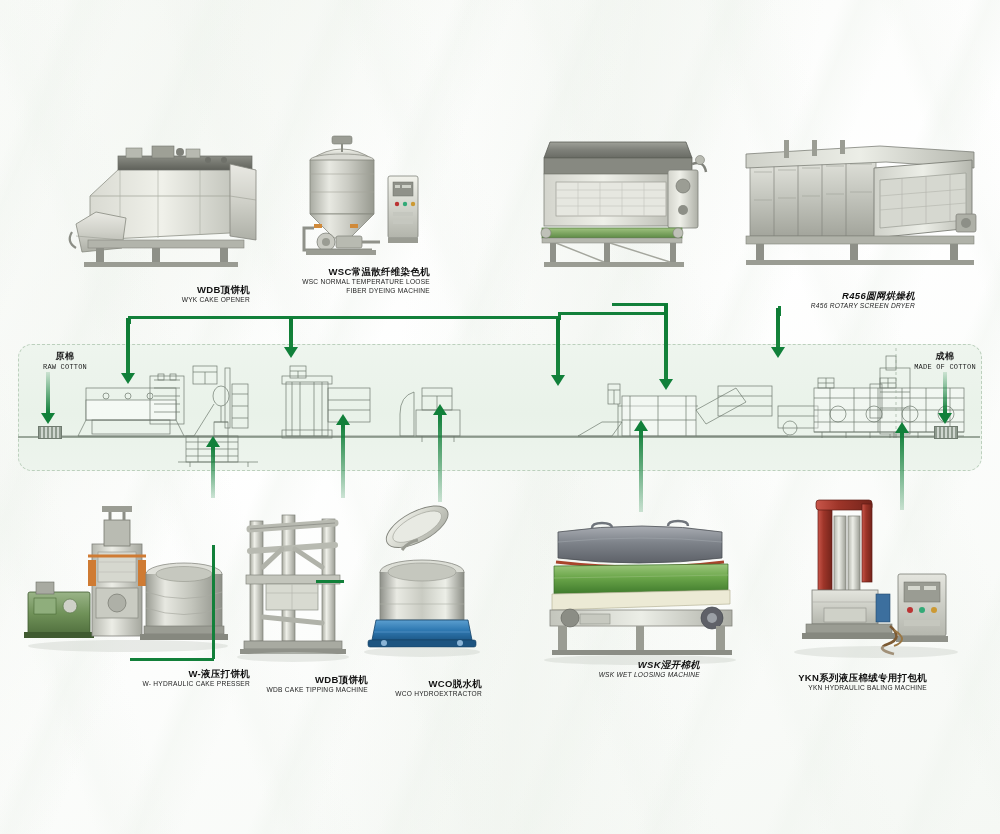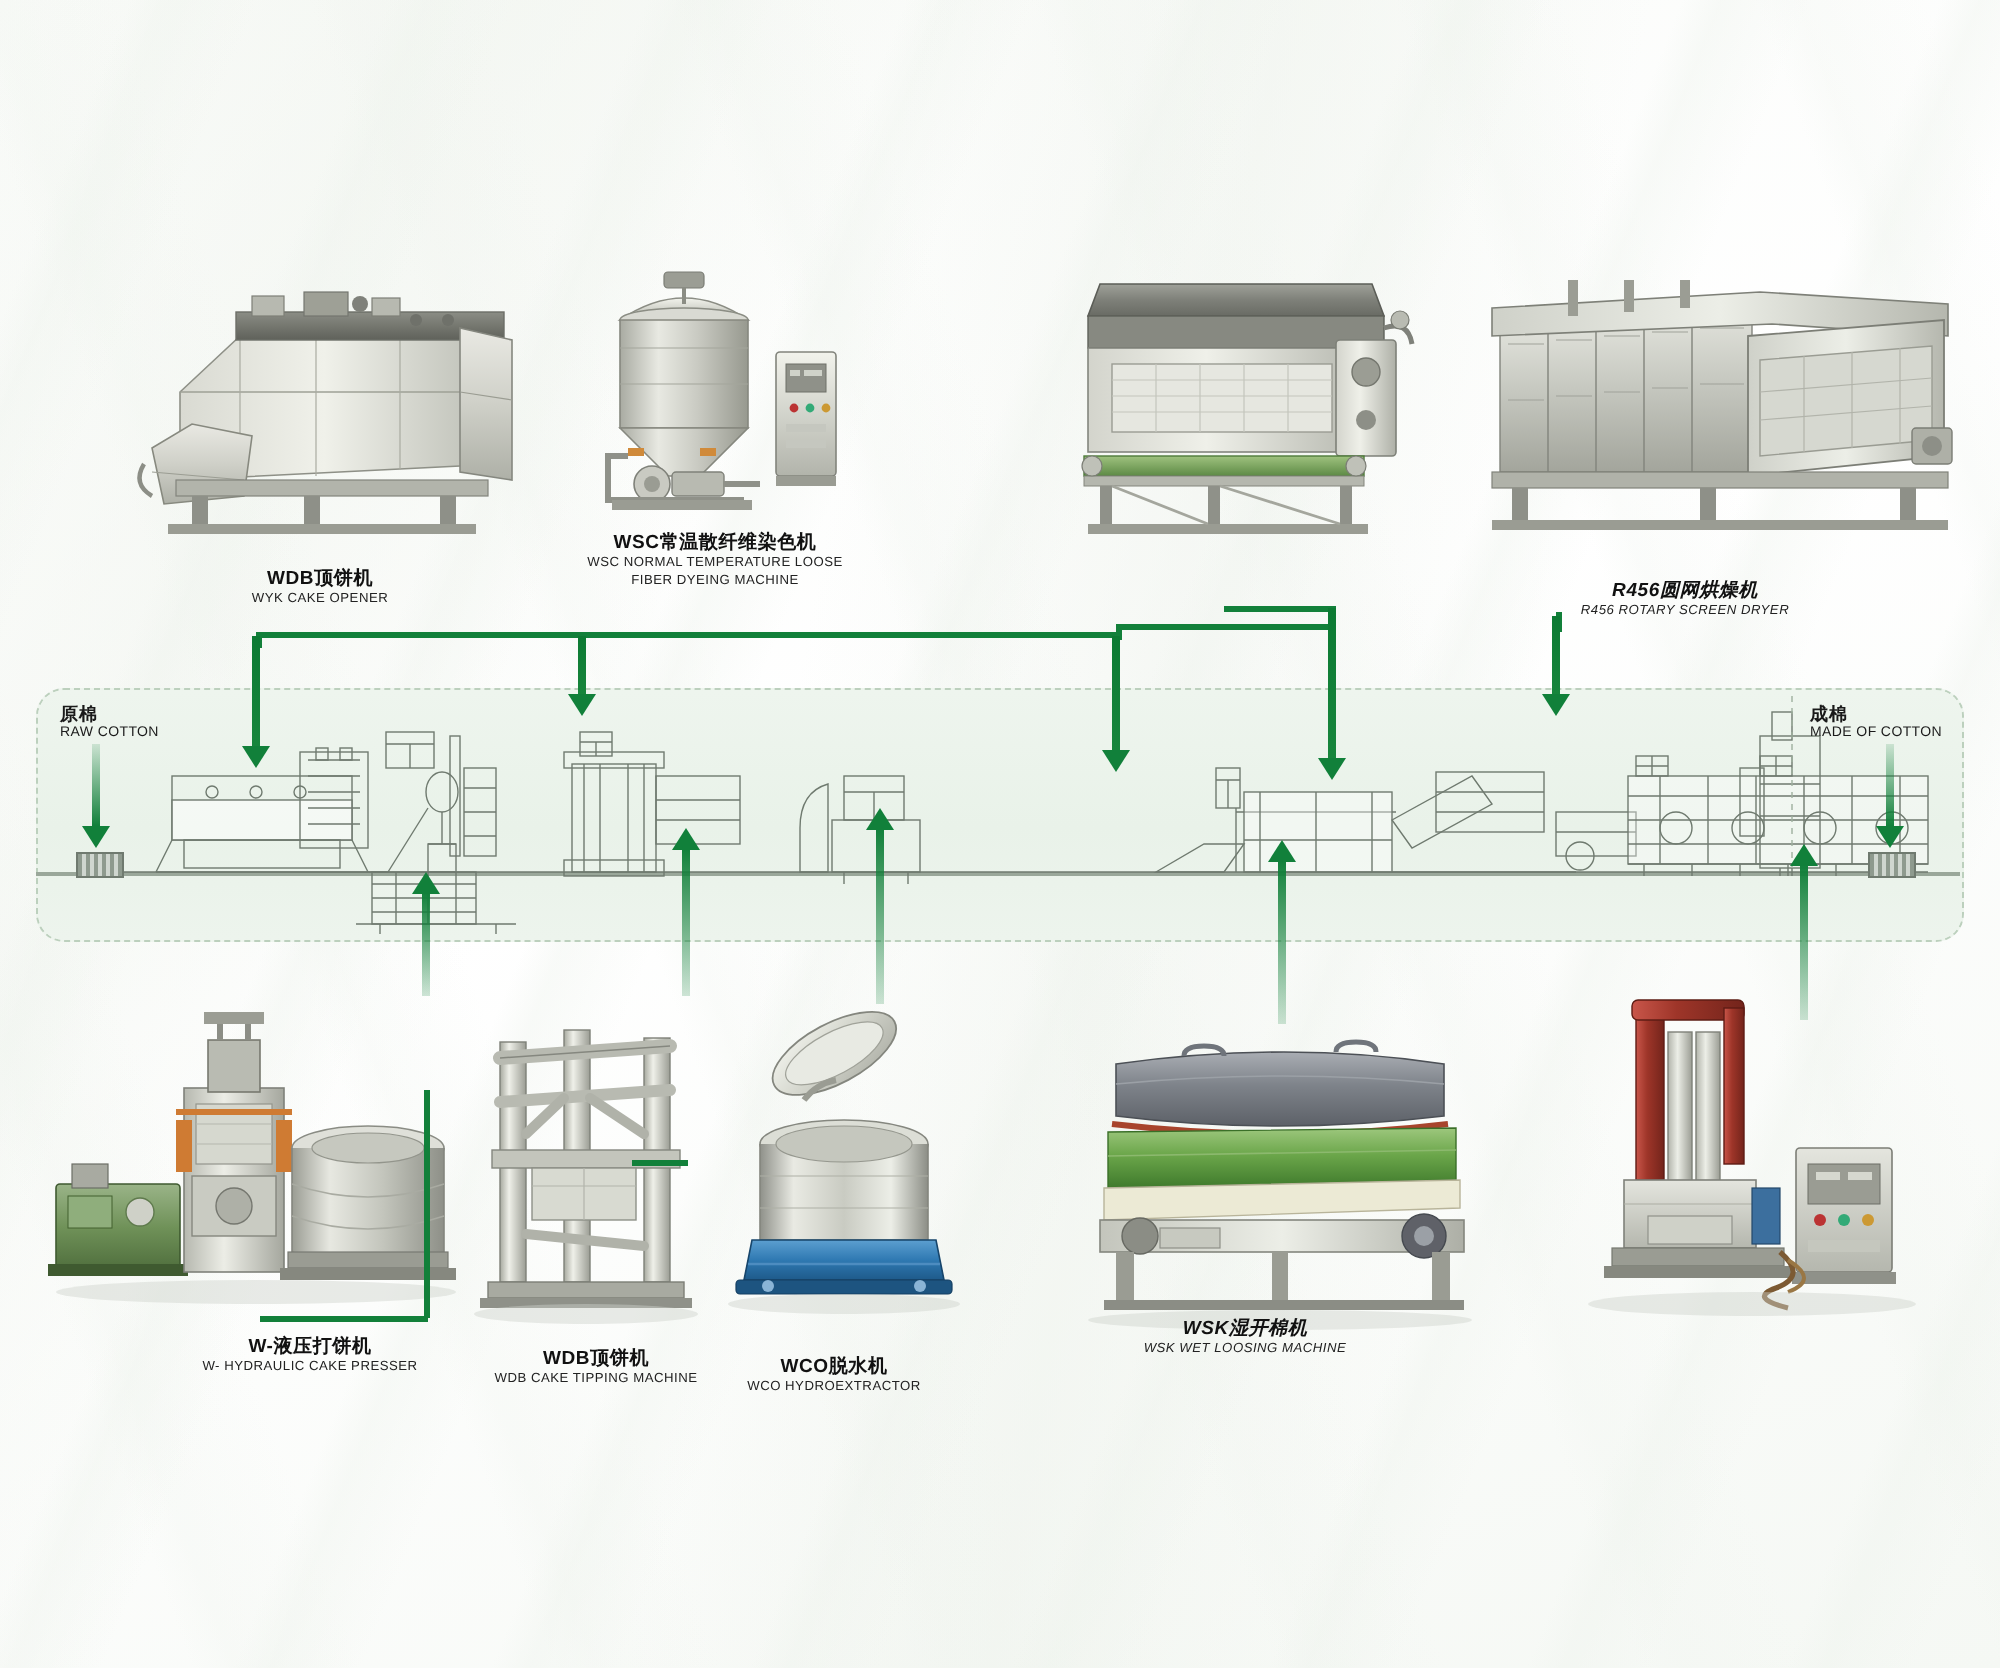--- a/index.html
+++ b/index.html
@@ -25,42 +25,42 @@
   }
 
   
   #band{
     position:absolute;left:18px;top:344px;width:962px;height:125px;
     border:1px dashed #bcd0bd;border-radius:14px;
     background:linear-gradient(180deg,#eef5ee 0%,#e9f2e9 55%,#edf4ed 100%);
   }
   #bandline{position:absolute;left:18px;top:436px;width:962px;height:0;border-top:2px solid #9aa79a;}
 
-  .bandlabel{position:absolute;text-align:left;color:#1a1a1a;line-height:1.25;}
+  .bandlabel{position:absolute;text-align:center;color:#1a1a1a;line-height:1.25;font-family:Liberation Mono, monospace;}
   .bandlabel .cn{font-size:9px;font-weight:700;letter-spacing:.5px;}
   .bandlabel .en{font-size:7px;letter-spacing:.2px;}
 
   .crate{position:absolute;width:22px;height:11px;
     background:repeating-linear-gradient(90deg,#8e9a8e 0 2px,#cfd6cf 2px 4px);
     border:1px solid #6f7a6f;}
 
   
   .arrow{position:absolute;}
   .arrow .shaft{position:absolute;left:50%;transform:translateX(-50%);width:4px;
      background:linear-gradient(180deg,#0c7a33,#17853c);}
   .arrow .head{position:absolute;left:50%;transform:translateX(-50%);width:0;height:0;}
   .arrow.down .head{border-left:7px solid transparent;border-right:7px solid transparent;border-top:11px solid #11803a;bottom:0;}
   .arrow.up   .head{border-left:7px solid transparent;border-right:7px solid transparent;border-bottom:11px solid #11803a;top:0;}
 
   .hline{position:absolute;height:3px;background:#12803a;}
   .vline{position:absolute;width:3px;background:#12803a;}
 
   
   .mach{position:absolute;}
-  .mlabel{position:absolute;text-align:center;color:#111;line-height:1.3;white-space:nowrap;}
+  .mlabel{position:absolute;text-align:right;color:#111;line-height:1.3;white-space:nowrap;}
   .mlabel .cn{font-size:9.5px;font-weight:700;letter-spacing:.3px;display:block;}
   .mlabel .en{font-size:6.6px;letter-spacing:.25px;display:block;color:#222;}
 
   svg{display:block;overflow:visible;}
 </style>
 </head>
 <body>
 
 <div id="stage">
   <div id="silk"></div>
@@ -587,20 +587,24 @@
     <circle cx="120" cy="112" r="3" fill="#b33"></circle>
     <circle cx="132" cy="112" r="3" fill="#3a7"></circle>
     <circle cx="144" cy="112" r="3" fill="#c93"></circle>
     <rect x="114" y="122" width="36" height="6" fill="#c5c7be"></rect>
     <rect x="106" y="138" width="52" height="6" fill="#8f9189"></rect>
 
     <path d="M100 128 q14 12 -2 18 q-14 5 6 10" stroke="#7c5a33" stroke-width="2.6" fill="none"></path>
     <path d="M104 132 q16 10 0 16" stroke="#9a7744" stroke-width="2" fill="none"></path>
     <ellipse cx="86" cy="154" rx="82" ry="6" fill="#cfd3cc" opacity=".45"></ellipse>
   </svg>
+  <div class="mlabel" style="left:752px;top:672px;width:175px;">
+    <span class="cn">YKN系列液压棉绒专用打包机</span>
+    <span class="en">YKN HYDRAULIC BALING MACHINE</span>
+  </div>
 
   <div class="hline" style="left:128px;top:316px;width:432px;"></div>
   <div class="vline" style="left:128px;top:316px;height:8px;"></div>
 
   <div class="hline" style="left:558px;top:312px;width:110px;"></div>
   <div class="vline" style="left:558px;top:312px;height:8px;"></div>
   <div class="vline" style="left:665px;top:303px;height:12px;"></div>
 
   <div class="hline" style="left:612px;top:303px;width:54px;"></div>
 

